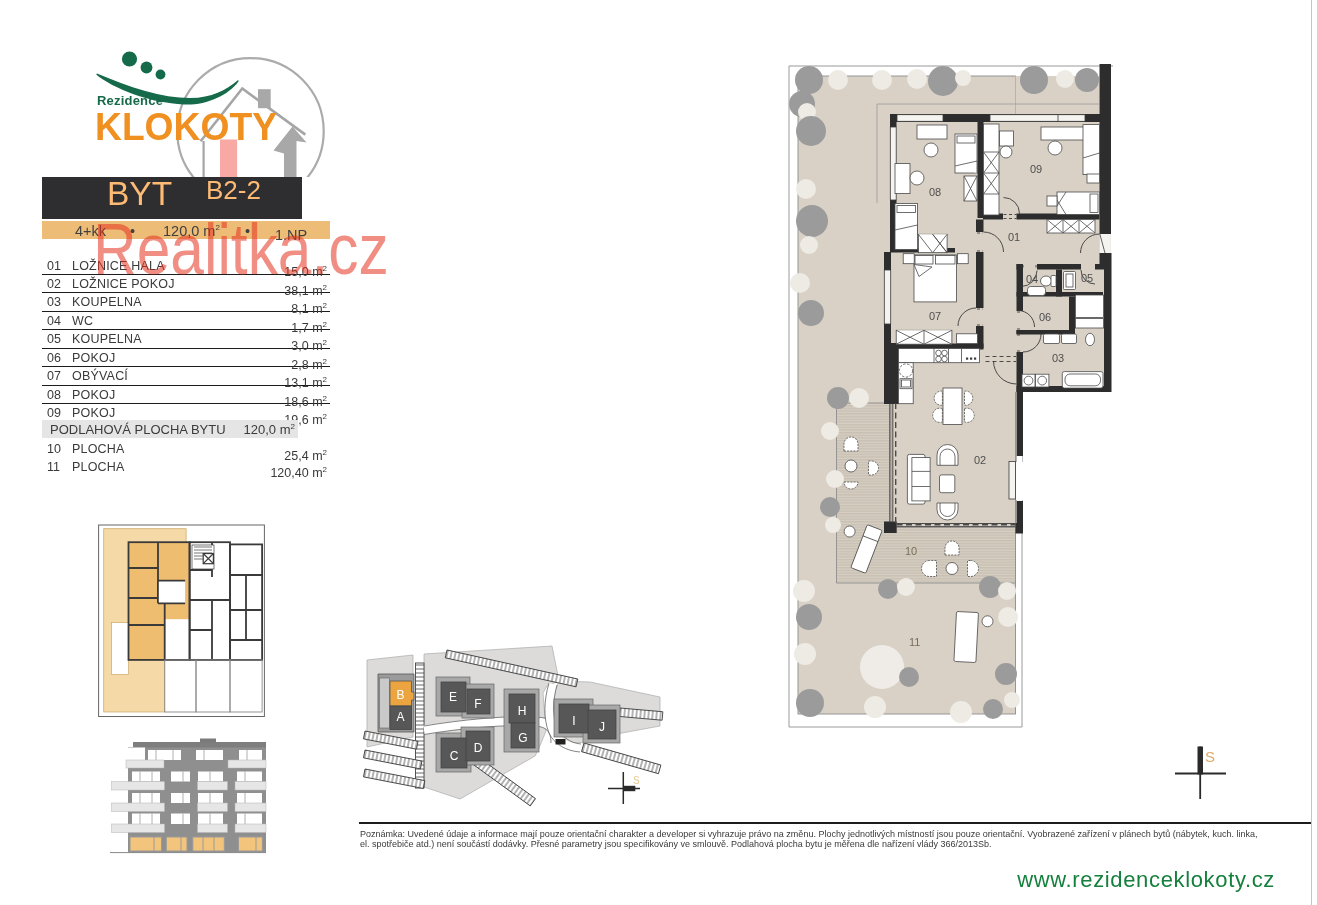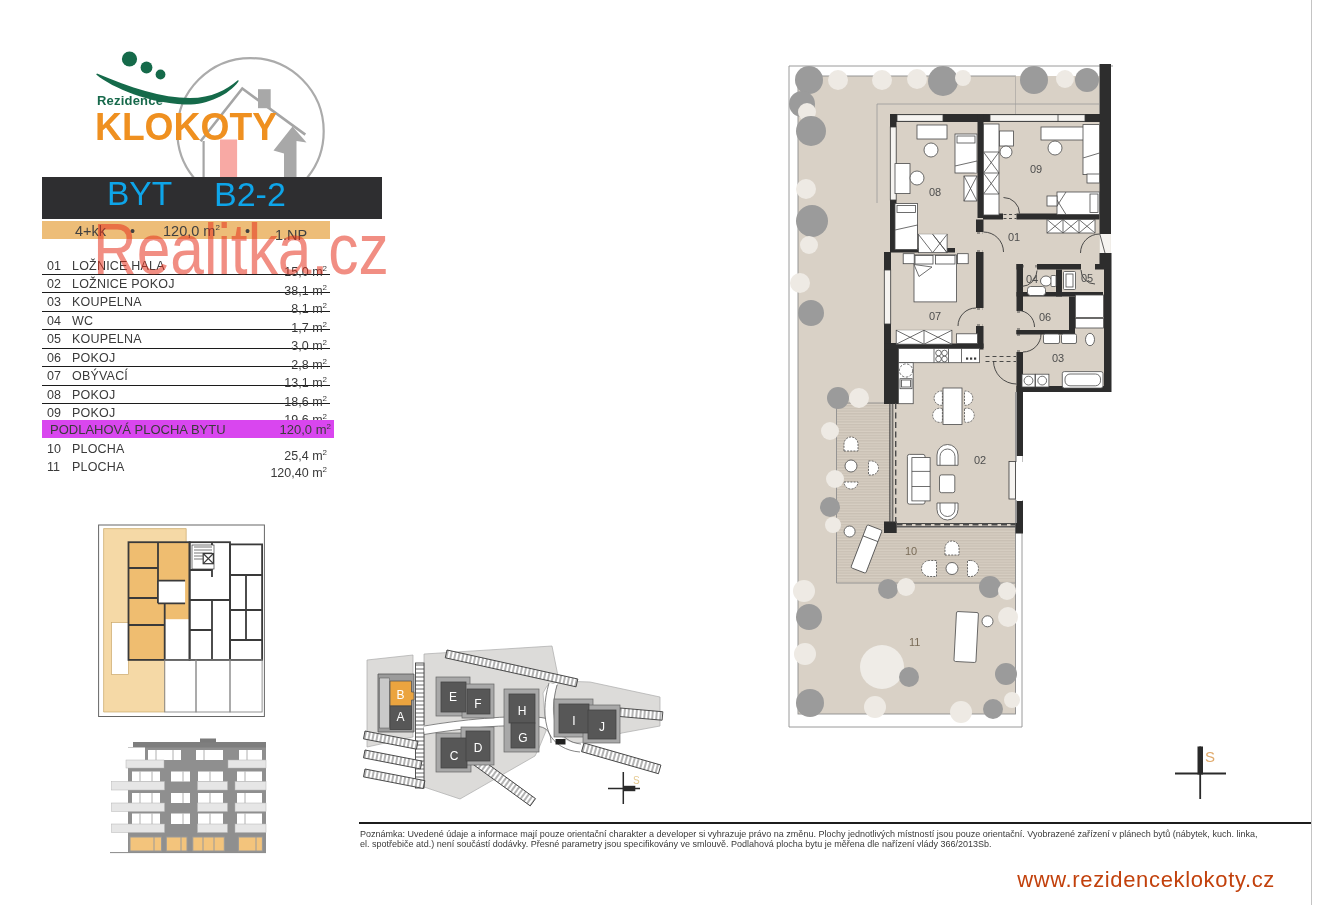--- a/index.html
+++ b/index.html
@@ -34,23 +34,23 @@
 
   <circle cx="129.5" cy="59" r="7.6" fill="#156a4a"></circle>
   <circle cx="146.5" cy="67.5" r="5.9" fill="#156a4a"></circle>
   <circle cx="160.5" cy="74.5" r="4.9" fill="#156a4a"></circle>
 
   <text x="97" y="104.8" font-size="13" font-weight="bold" fill="#17694b" letter-spacing="0.2">Rezidence</text>
 
   <text x="95" y="139.5" font-size="39.5" font-weight="bold" fill="#ef9020" textLength="182" lengthAdjust="spacingAndGlyphs">KLOKOTY</text>
 </svg>
 
-<div class="abs" style="left:42px;top:177px;width:340px;height:41.6px;background:#2e2e30;color:#0ea5e9;">
+<div class="abs" style="left:42px;top:177px;width:260px;height:41.6px;background:#2e2e30;color:#fdba74;">
   <span class="abs" style="left:65px;top:-2px;font-size:33.5px;">BYT</span>
-  <span class="abs" style="left:172px;top:-2px;font-size:34px;">B2-2</span>
+  <span class="abs" style="left:164px;top:-2px;font-size:26px;">B2-2</span>
 </div>
 
 <div class="abs" style="left:42px;top:221px;width:288px;height:17.6px;background:#edbd78;color:#404040;font-size:14.5px;">
   <span class="abs" style="left:33px;top:1.5px;">4+kk</span>
   <span class="abs" style="left:88px;top:1.5px;">•</span>
   <span class="abs" style="left:121px;top:1.5px;">120,0 m<sup>2</sup></span>
   <span class="abs" style="left:203px;top:1.5px;">•</span>
   <span class="abs" style="left:233px;top:6px;">1.NP</span>
 </div>
 
@@ -95,21 +95,21 @@
       <span class="nam">POKOJ</span>
       <span class="val">18,6 m<sup>2</sup></span>
     </div>
   <div class="tblrow">
       <span class="num">09</span>
       <span class="nam">POKOJ</span>
       <span class="val">19,6 m<sup>2</sup></span>
     </div>
 </div>
 
-<div class="abs" style="left:42px;top:420px;width:292px;height:17.7px;background:#d946ef;color:#3b3b3b;font-size:13px;">
+<div class="abs" style="left:42px;top:420px;width:256px;height:17.7px;background:#e5e5e5;color:#3b3b3b;font-size:13px;">
   <span class="abs" style="left:8px;top:2px;">PODLAHOVÁ PLOCHA BYTU</span>
   <span class="abs" style="right:3px;top:2px;">120,0 m<sup>2</sup></span>
 </div>
 
 <div class="abs" style="left:42px;top:440px;width:288px;">
   <div class="tblrow">
       <span class="num">10</span>
       <span class="nam">PLOCHA</span>
       <span class="val">25,4 m<sup>2</sup></span>
     </div>
@@ -119,21 +119,21 @@
       <span class="val">120,40 m<sup>2</sup></span>
     </div>
 </div>
 
 <div class="abs" style="left:93px;top:208px;width:310px;font-size:72px;color:rgba(230,50,30,0.55);white-space:nowrap;transform:scaleX(0.84);transform-origin:left top;">Realitka.cz</div>
 
 <div class="abs" style="left:359px;top:822px;width:952px;height:1.7px;background:#1c1c1c;"></div>
 
 <div class="abs" style="left:360px;top:828.5px;width:1100px;font-size:9.8px;color:#3a3a3a;line-height:10.6px;transform:scaleX(0.92);transform-origin:left top;">Poznámka: Uvedené údaje a informace mají pouze orientační charakter a developer si vyhrazuje právo na změnu. Plochy jednotlivých místností jsou pouze orientační. Vyobrazené zařízení v plánech bytů (nábytek, kuch. linka,<br>el. spotřebiče atd.) není součástí dodávky. Přesné parametry jsou specifikovány ve smlouvě. Podlahová plocha bytu je měřena dle nařízení vlády 366/2013Sb.</div>
 
-<div class="abs" style="left:1014px;top:867px;width:261px;font-size:22px;letter-spacing:0.65px;color:#c2410c;text-align:right;">www.rezidenceklokoty.cz</div>
+<div class="abs" style="left:1014px;top:867px;width:261px;font-size:22px;letter-spacing:0.65px;color:#15803d;text-align:right;">www.rezidenceklokoty.cz</div>
 
 <div class="abs" style="left:1311px;top:0px;width:1px;height:905px;background:#c4c4c4;"></div>
 
 <svg class="abs" style="left:780px;top:50px" width="400" height="750" viewBox="780 50 400 750">
   <defs>
     <pattern id="deck" width="4" height="2.7" patternUnits="userSpaceOnUse">
       <rect width="4" height="2.7" fill="#d7cfc3"></rect>
       <line x1="0" y1="0.8" x2="4" y2="0.8" stroke="#bcb3a6" stroke-width="0.8"></line>
     </pattern>
   </defs>

